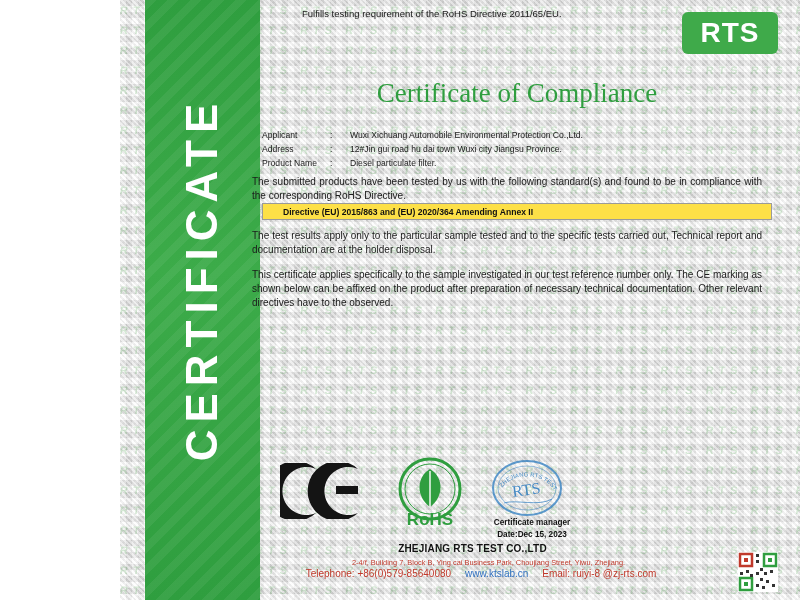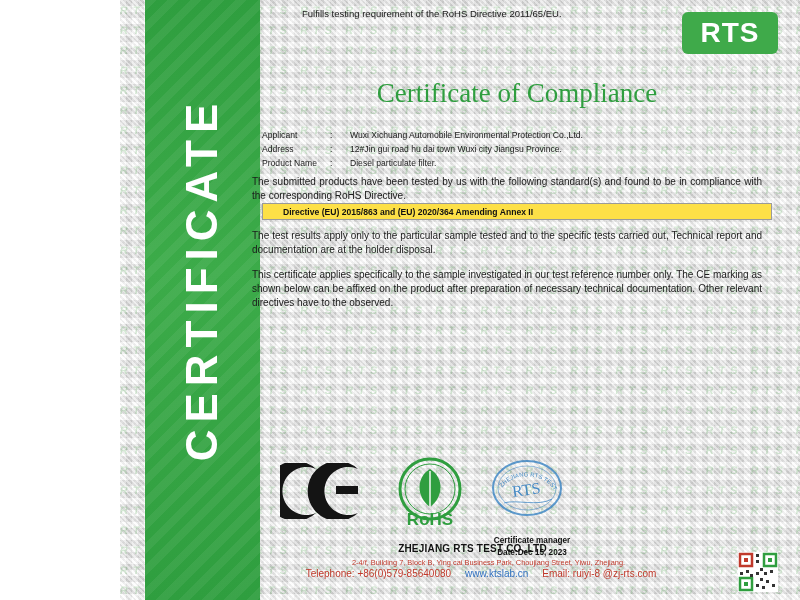--- a/index.html
+++ b/index.html
@@ -235,21 +235,20 @@
   .signblock {
     position: absolute;
     left: 200px;
     top: 62px;
     width: 140px;
     text-align: center;
     font-size: 8.2px;
     font-weight: bold;
     color: #111;
     line-height: 12px;
-    margin-top: 18px;
   }
 
   
   .footer {
     position: absolute;
     left: 145px;
     top: 543px;
     width: 655px;
     text-align: center;
   }

